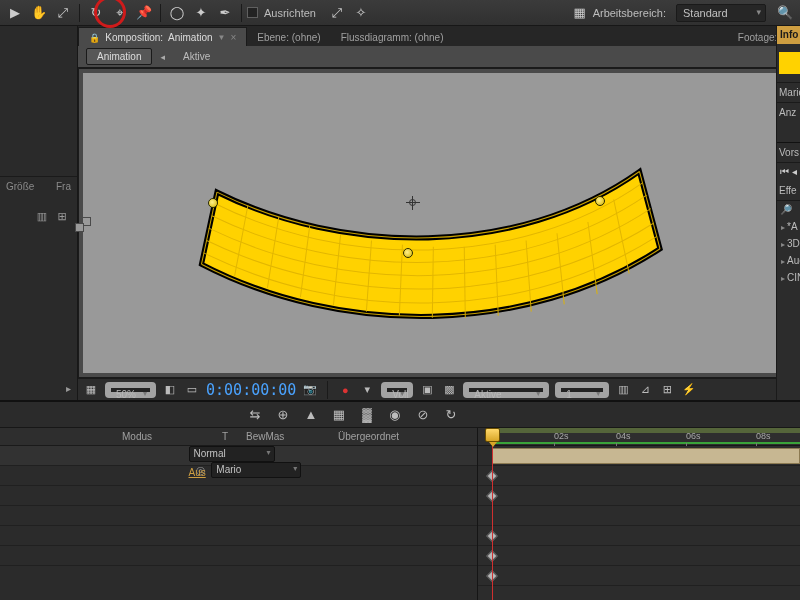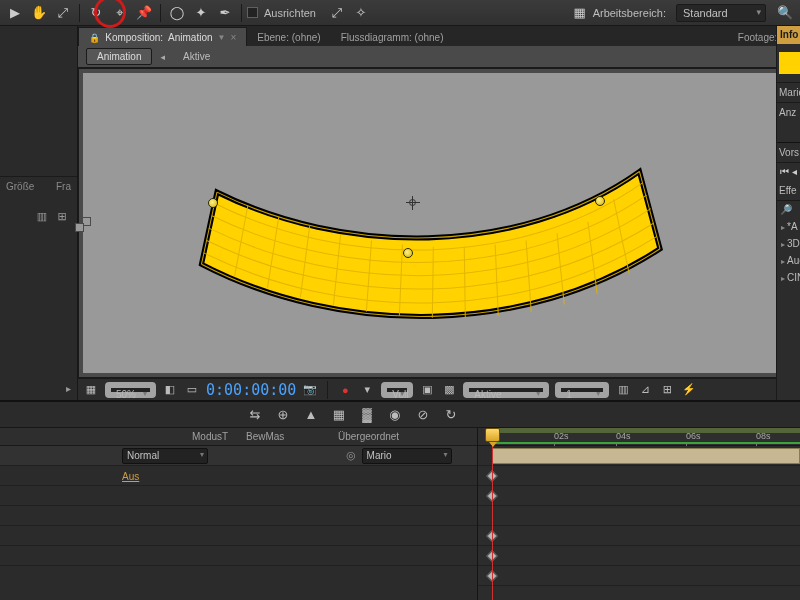--- a/index.html
+++ b/index.html
@@ -78,22 +78,22 @@
   .oficon{padding:3px;display:flex;gap:3px;}
 
   
   .timeline{position:absolute;left:0;top:400px;right:0;bottom:0;background:#2b2b2b;border-top:2px solid #111;display:flex;flex-direction:column;}
   .tl-toolbar{height:26px;border-bottom:1px solid #171717;display:flex;align-items:center;justify-content:flex-end;padding-right:340px;gap:10px;}
   .tl-icon{width:18px;height:18px;color:#bcbcbc;font-size:13px;display:flex;align-items:center;justify-content:center;}
   
   .tl-body{flex:1;display:flex;}
   .tl-left{width:478px;border-right:1px solid #151515;display:flex;flex-direction:column;}
   .tl-hdr{height:18px;display:flex;align-items:center;font-size:10px;color:#a0a0a0;background:#2e2e2e;border-bottom:1px solid #1a1a1a;}
-  .tl-hdr .c1{width:122px;padding-left:6px;} .tl-hdr .c2{width:100px;text-align:right;} .tl-hdr .c3{width:24px;} .tl-hdr .c4{width:92px;} .tl-hdr .c5{flex:1;}
-  .tl-row{height:20px;display:flex;align-items:center;border-bottom:1px solid #202020;}
+  .tl-hdr .c1{width:122px;padding-left:6px;} .tl-hdr .c2{width:100px;} .tl-hdr .c3{width:24px;} .tl-hdr .c4{width:92px;} .tl-hdr .c5{flex:1;}
+  .tl-row{height:20px;display:flex;align-items:center;border-bottom:1px solid #202020;flex-direction:column;}
   .tl-row .c1{width:122px;} 
   .tl-row .c2{width:100px;} 
   .tl-row .c5{flex:1;padding-left:20px;}
   .mode-dd{background:#222;border:1px solid #111;width:86px;height:16px;padding:1px 4px;font-size:10px;color:#c2c2c2;position:relative;border-radius:2px;}
   .mode-dd::after{content:"▾";position:absolute;right:3px;top:1px;font-size:8px;color:#777;}
   .parent-dd{background:#222;border:1px solid #111;width:90px;height:16px;padding:1px 4px;font-size:10px;color:#c2c2c2;position:relative;border-radius:2px;}
   .parent-dd::after{content:"▾";position:absolute;right:3px;top:1px;font-size:8px;color:#777;}
   .link{color:var(--orange);text-decoration:underline;font-size:10px;}
   
   .tl-right{flex:1;position:relative;background:#2c2c2c;}

